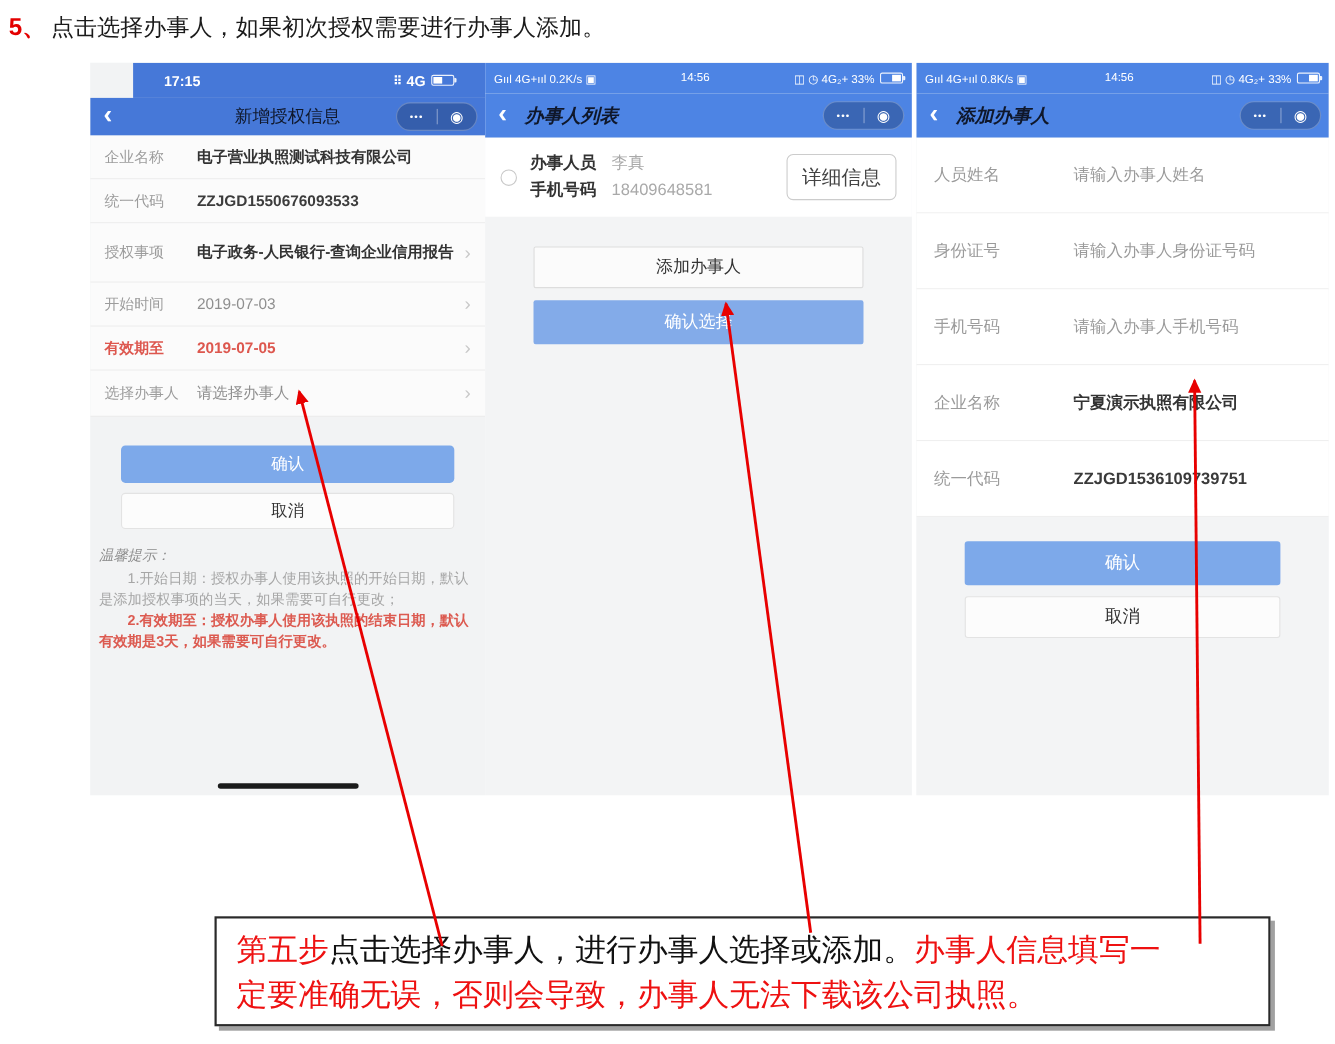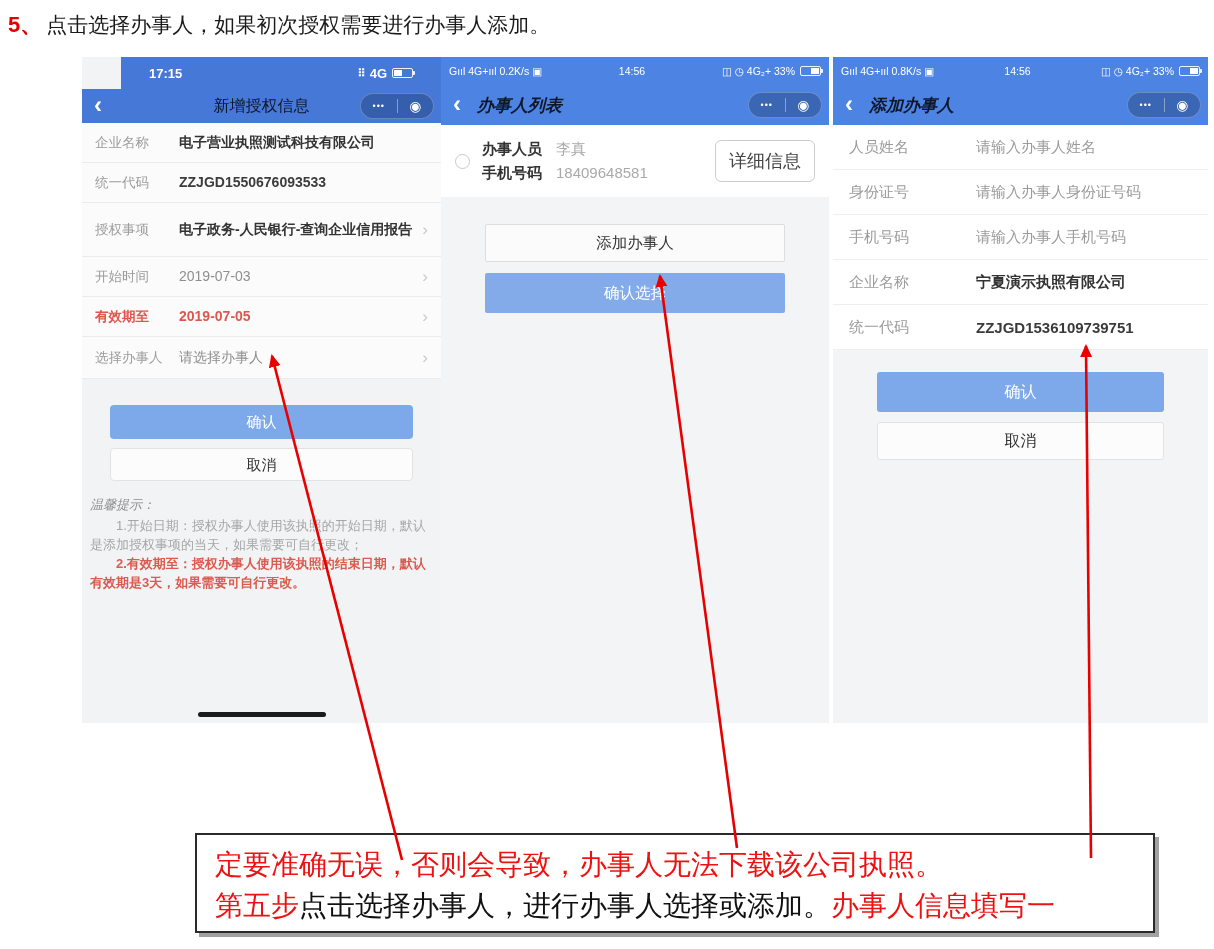--- a/index.html
+++ b/index.html
@@ -71,21 +71,21 @@
   .radio { width:15px; height:15px; border:1px solid #c9c9c9; border-radius:50%; background:#fff; flex:none; margin-right:12px; }
   .agent-lines { font-size:15px; line-height:1.6; }
   .agent-lines .row { display:flex; }
   .agent-lines .k { color:#333; font-weight:bold; }
   .agent-lines .v { color:#a9a9a9; margin-left:14px; }
   .detail-btn { margin-left:auto; border:1px solid #ccc; border-radius:6px; background:#fff; padding:8px 13px; font-size:18px; color:#444; }
   .p2-add { margin:27px 44px 0; height:38px; line-height:36px; background:#fbfbfb; border:1px solid #ddd; border-radius:2px; font-size:15.5px; color:#333; text-align:center; }
   .p2-confirm { margin:11px 44px 0; height:40px; line-height:40px; background:#83abe9; color:#fff; border-radius:2px; font-size:15.5px; text-align:center; }
 
   
-  .p3-row { height:45px; display:flex; align-items:center; padding:0 16px; border-bottom:1px solid #efefef; background:#fff; }
+  .p3-row { height:69px; display:flex; align-items:center; padding:0 16px; border-bottom:1px solid #efefef; background:#fff; }
   .p3-row .lbl { width:88px; flex:none; color:#9b9b9b; font-size:15px; }
   .p3-row .val { font-size:15px; color:#9b9b9b;margin-left:39px; }
   .p3-row .val.bold { color:#333; font-weight:bold; }
   .p3-row .val.dark { color:#3a3a3a; font-weight:600; }
   .p3-btns { margin:22px 44px 0; }
   #phone3 .btn-primary { height:40px; line-height:40px; font-size:16px; border-radius:3px; }
   #phone3 .btn-plain { margin-top:10px; height:38px; line-height:36px; font-size:16px; border-radius:3px; }
 
   
   .note-box { position:absolute; left:195px; top:833px; width:960px; height:100px; background:#fff;
@@ -252,24 +252,24 @@
       <span class="val dark">ZZJGD1536109739751</span>
     </div>
 
     <div class="p3-btns">
       <div class="btn btn-primary">确认</div>
       <div class="btn btn-plain">取消</div>
     </div>
   </div>
 
   <div class="note-box">
-    <div class="note-line red">定要准确无误，否则会导致，办事人无法下载该公司执照。</div>
     <div class="note-line">
       <span class="red">第五步</span><span>点击选择办事人，进行办事人选择或添加。</span><span class="red">办事人信息填写一</span>
     </div>
+    <div class="note-line red">定要准确无误，否则会导致，办事人无法下载该公司执照。</div>
   </div>
 
   <svg class="arrows" viewBox="0 0 1214 949" xmlns="http://www.w3.org/2000/svg">
     <defs>
       <marker id="ah" markerUnits="userSpaceOnUse" markerWidth="16" markerHeight="16" refX="11" refY="6" orient="auto">
         <path d="M0,0 L13,6 L0,12 Z" fill="#e80000"></path>
       </marker>
     </defs>
     <line x1="402" y1="860" x2="272" y2="356" stroke="#e80000" stroke-width="2.6" marker-end="url(#ah)"></line>
     <line x1="737" y1="848" x2="660" y2="276" stroke="#e80000" stroke-width="2.6" marker-end="url(#ah)"></line>

